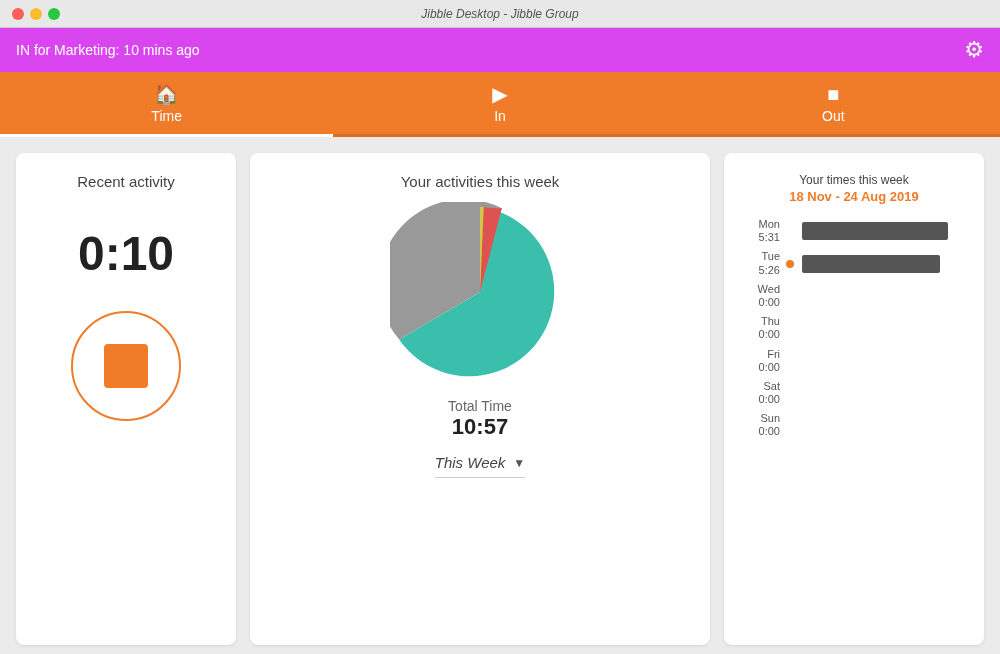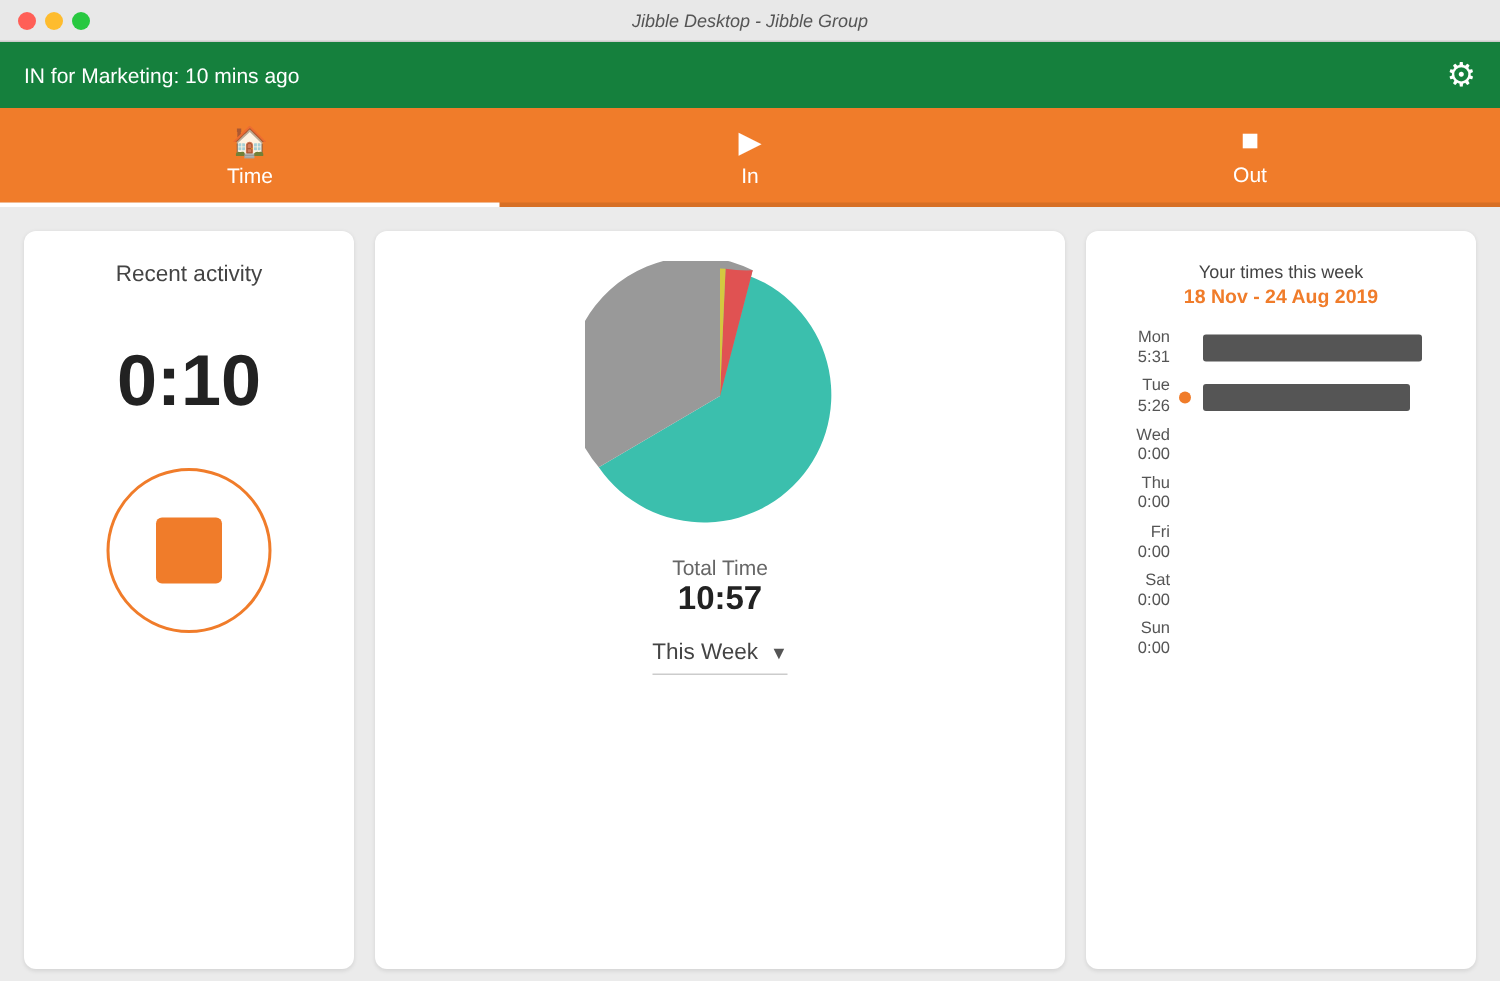--- a/index.html
+++ b/index.html
@@ -38,21 +38,21 @@
     .window-btn.minimize { background: #febc2e; }
     .window-btn.maximize { background: #28c840; }
     .title-bar-text {
       font-size: 12px;
       color: #555;
       font-style: italic;
     }
 
     
     .header-bar {
-      background: #15803d;
+      background: #d946ef;
       height: 44px;
       display: flex;
       align-items: center;
       padding: 0 16px;
       position: relative;
     }
     .header-status {
       color: white;
       font-size: 14px;
       font-weight: 500;
@@ -193,20 +193,21 @@
       margin-bottom: 14px;
     }
     .week-selector {
       display: flex;
       align-items: center;
       justify-content: center;
       border-bottom: 1px solid #ccc;
       padding-bottom: 6px;
       cursor: pointer;
       gap: 8px;
+      font-style: italic;
     }
     .week-selector-text {
       font-size: 15px;
       color: #444;
     }
     .week-selector-arrow {
       font-size: 12px;
       color: #555;
     }
 
@@ -305,20 +306,21 @@
 
   <div class="card card-left">
     <span class="card-title">Recent activity</span>
     <span class="time-display">0:10</span>
     <div class="stop-circle">
       <div class="stop-square"></div>
     </div>
   </div>
 
   <div class="card card-middle">
+    <span class="activities-title">Your activities this week</span>
     <div class="pie-container">
       <svg width="180" height="180" viewBox="0 0 180 180">
 
         <path d="M90,90 L90,5 A85,85 0 1,1 9.2,137.5 Z" fill="#3bbfad"></path>
 
         <path d="M90,90 L9.2,137.5 A85,85 0 0,1 111.8,6.2 Z" fill="#999999"></path>
 
         <path d="M90,90 L111.8,6.2 A85,85 0 0,1 93.7,5.1 Z" fill="#e05252"></path>
 
         <path d="M90,90 L93.7,5.1 A85,85 0 0,1 90,5 Z" fill="#d4c840"></path>

